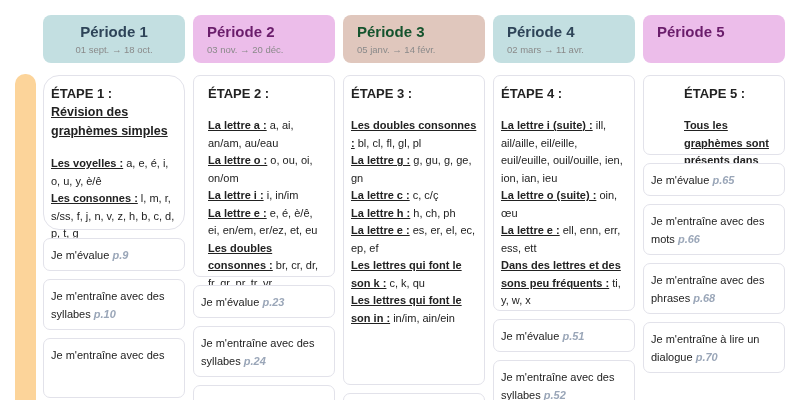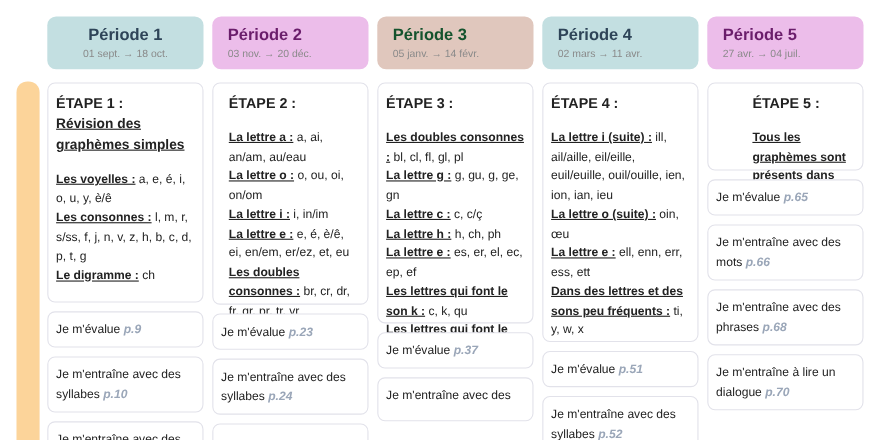--- a/index.html
+++ b/index.html
@@ -109,21 +109,21 @@
   <div class="side-bar" style="background:#fcd49a;"></div>
 
   <div class="columns">
 
     <div class="column">
       <div class="period-header" style="background:#c3dfe1;text-align:center;">
         <div class="period-title" style="color:#2e4458;">Période 1</div>
         <div class="period-dates">01 sept. → 18 oct.</div>
       </div>
       <div class="cards">
-        <div class="card" style="height:200px;">
+        <div class="card" style="height:155px;border-radius:16px;">
           <div class="step-title">ÉTAPE 1 :</div>
           <div class="step-subtitle">Révision des graphèmes simples</div>
           <div class="spacer"></div>
           <div><span class="item-label">Les voyelles :</span><span class="item-value"> a, e, é, i, o, u, y, è/ê</span></div>
           <div><span class="item-label">Les consonnes :</span><span class="item-value"> l, m, r, s/ss, f, j, n, v, z, h, b, c, d, p, t, g</span></div>
           <div><span class="item-label">Le digramme :</span><span class="item-value"> ch</span></div>
         </div>
         <div class="card exercise"><span>Je m'évalue </span><span class="page-ref">p.9</span></div>
         <div class="card exercise"><span>Je m'entraîne avec des syllabes </span><span class="page-ref">p.10</span></div>
         <div class="card exercise" style="height:60px;"><span>Je m'entraîne avec des</span><span class="page-ref"></span></div>
@@ -150,21 +150,21 @@
         <div class="card exercise" style="height:40px;"><span></span></div>
       </div>
     </div>
 
     <div class="column">
       <div class="period-header" style="background:#e0c7bd;">
         <div class="period-title" style="color:#14532d;">Période 3</div>
         <div class="period-dates">05 janv. → 14 févr.</div>
       </div>
       <div class="cards">
-        <div class="card" style="height:219px;">
+        <div class="card" style="height:310px;">
           <div class="step-title">ÉTAPE 3 :</div>
           <div class="spacer"></div>
           <div><span class="item-label">Les doubles consonnes :</span><span class="item-value"> bl, cl, fl, gl, pl</span></div>
           <div><span class="item-label">La lettre g :</span><span class="item-value"> g, gu, g, ge, gn</span></div>
           <div><span class="item-label">La lettre c :</span><span class="item-value"> c, c/ç</span></div>
           <div><span class="item-label">La lettre h :</span><span class="item-value"> h, ch, ph</span></div>
           <div><span class="item-label">La lettre e :</span><span class="item-value"> es, er, el, ec, ep, ef</span></div>
           <div><span class="item-label">Les lettres qui font le son k :</span><span class="item-value"> c, k, qu</span></div>
           <div><span class="item-label">Les lettres qui font le son in :</span><span class="item-value"> in/im, ain/ein</span></div>
         </div>
@@ -188,21 +188,20 @@
           <div><span class="item-label">Dans des lettres et des sons peu fréquents :</span><span class="item-value"> ti, y, w, x</span></div>
         </div>
         <div class="card exercise"><span>Je m'évalue </span><span class="page-ref">p.51</span></div>
         <div class="card exercise"><span>Je m'entraîne avec des syllabes </span><span class="page-ref">p.52</span></div>
       </div>
     </div>
 
     <div class="column">
       <div class="period-header" style="background:#ecbdea;">
         <div class="period-title" style="color:#6a1d6b;">Période 5</div>
-        <div class="period-dates">27 avr. → 04 juil.</div>
       </div>
       <div class="cards">
         <div class="card" style="height:80px;padding-left:40px;">
           <div class="step-title">ÉTAPE 5 :</div>
           <div class="spacer"></div>
           <div><span class="item-label">Tous les graphèmes sont présents dans cette étape.</span></div>
         </div>
         <div class="card exercise"><span>Je m'évalue </span><span class="page-ref">p.65</span></div>
         <div class="card exercise"><span>Je m'entraîne avec des mots </span><span class="page-ref">p.66</span></div>
         <div class="card exercise"><span>Je m'entraîne avec des phrases </span><span class="page-ref">p.68</span></div>

